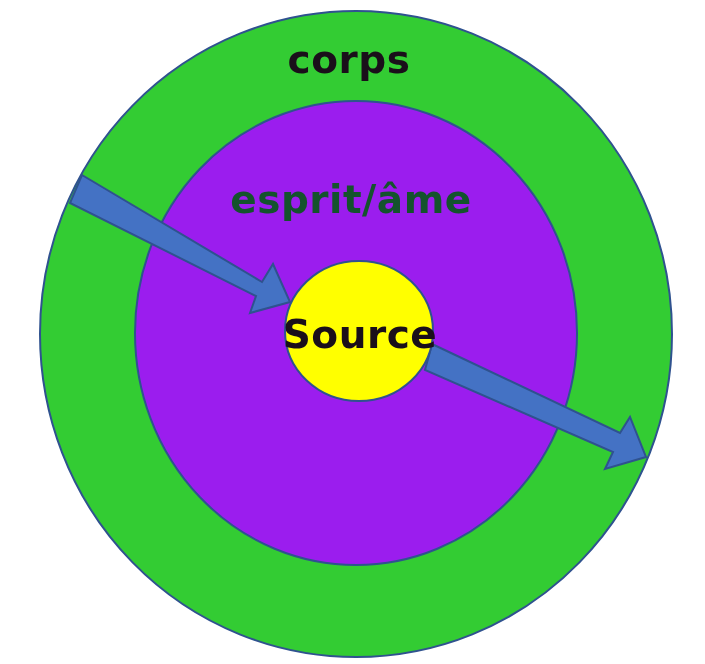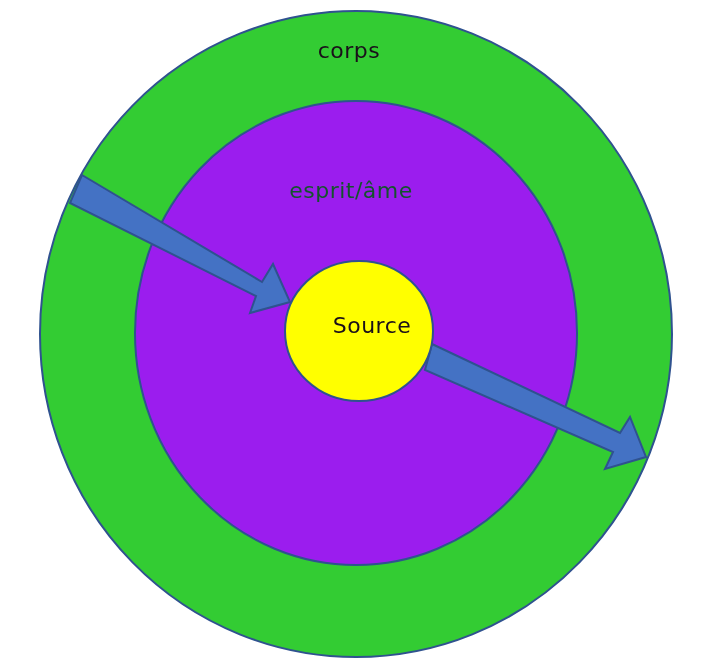--- a/index.html
+++ b/index.html
@@ -18,28 +18,29 @@
       position: absolute;
       left: 0;
       top: 0;
       width: 705px;
       height: 664px;
     }
     .label {
       position: absolute;
       white-space: nowrap;
       color: #1a0f1a;
-      font-size: 22px;
+      font-size: 39px;
       letter-spacing: 0.5px;
       line-height: 1;
       transform: translateX(-50%);
+      font-weight: bold;
     }
     #label-corps { left: 349px; top: 40px; }
     #label-esprit { left: 351px; top: 180px; color: #14532d; }
-    #label-source { left: 360px; top: 315px; margin-left: 12px; }
+    #label-source { left: 360px; top: 315px; }
   </style>
 </head>
 <body>
 
 <svg id="diagram" viewBox="0 0 705 664" xmlns="http://www.w3.org/2000/svg">
 
   <ellipse cx="356" cy="334" rx="316" ry="323" fill="#33CC33" stroke="#2F528F" stroke-width="2"></ellipse>
 
   <ellipse cx="356" cy="333" rx="221" ry="232" fill="#9B1DEE" stroke="#2F528F" stroke-width="2"></ellipse>
 

